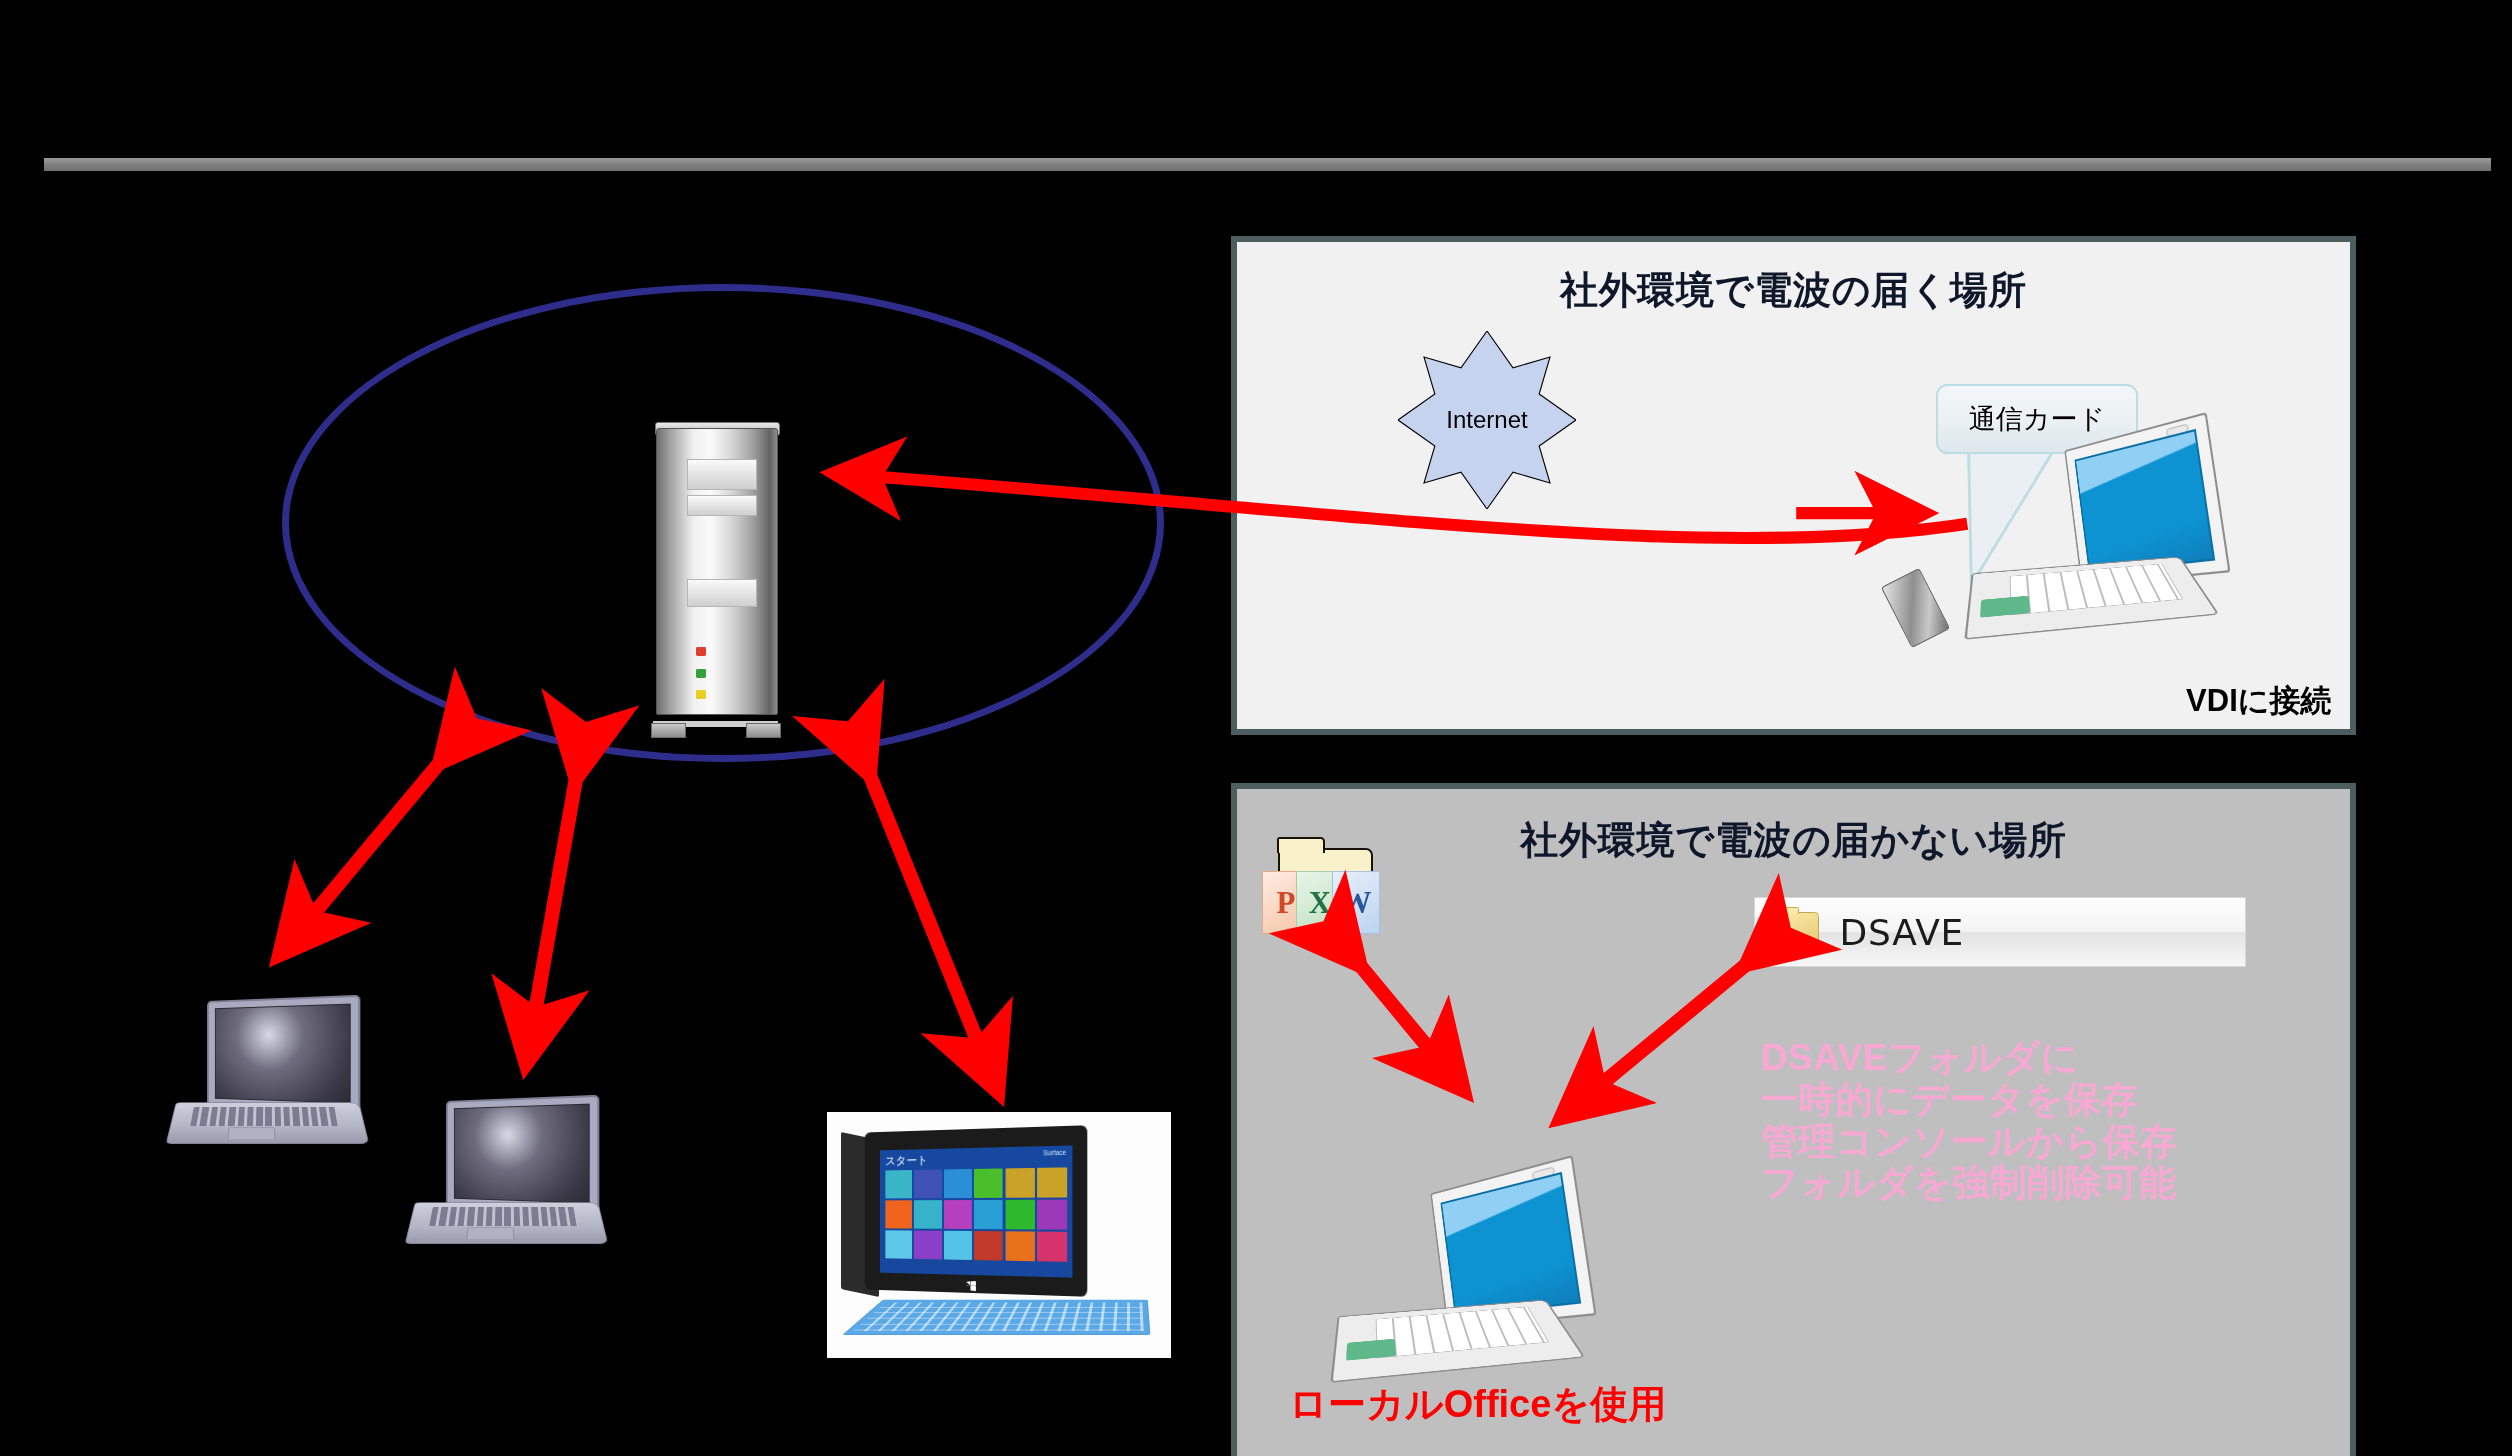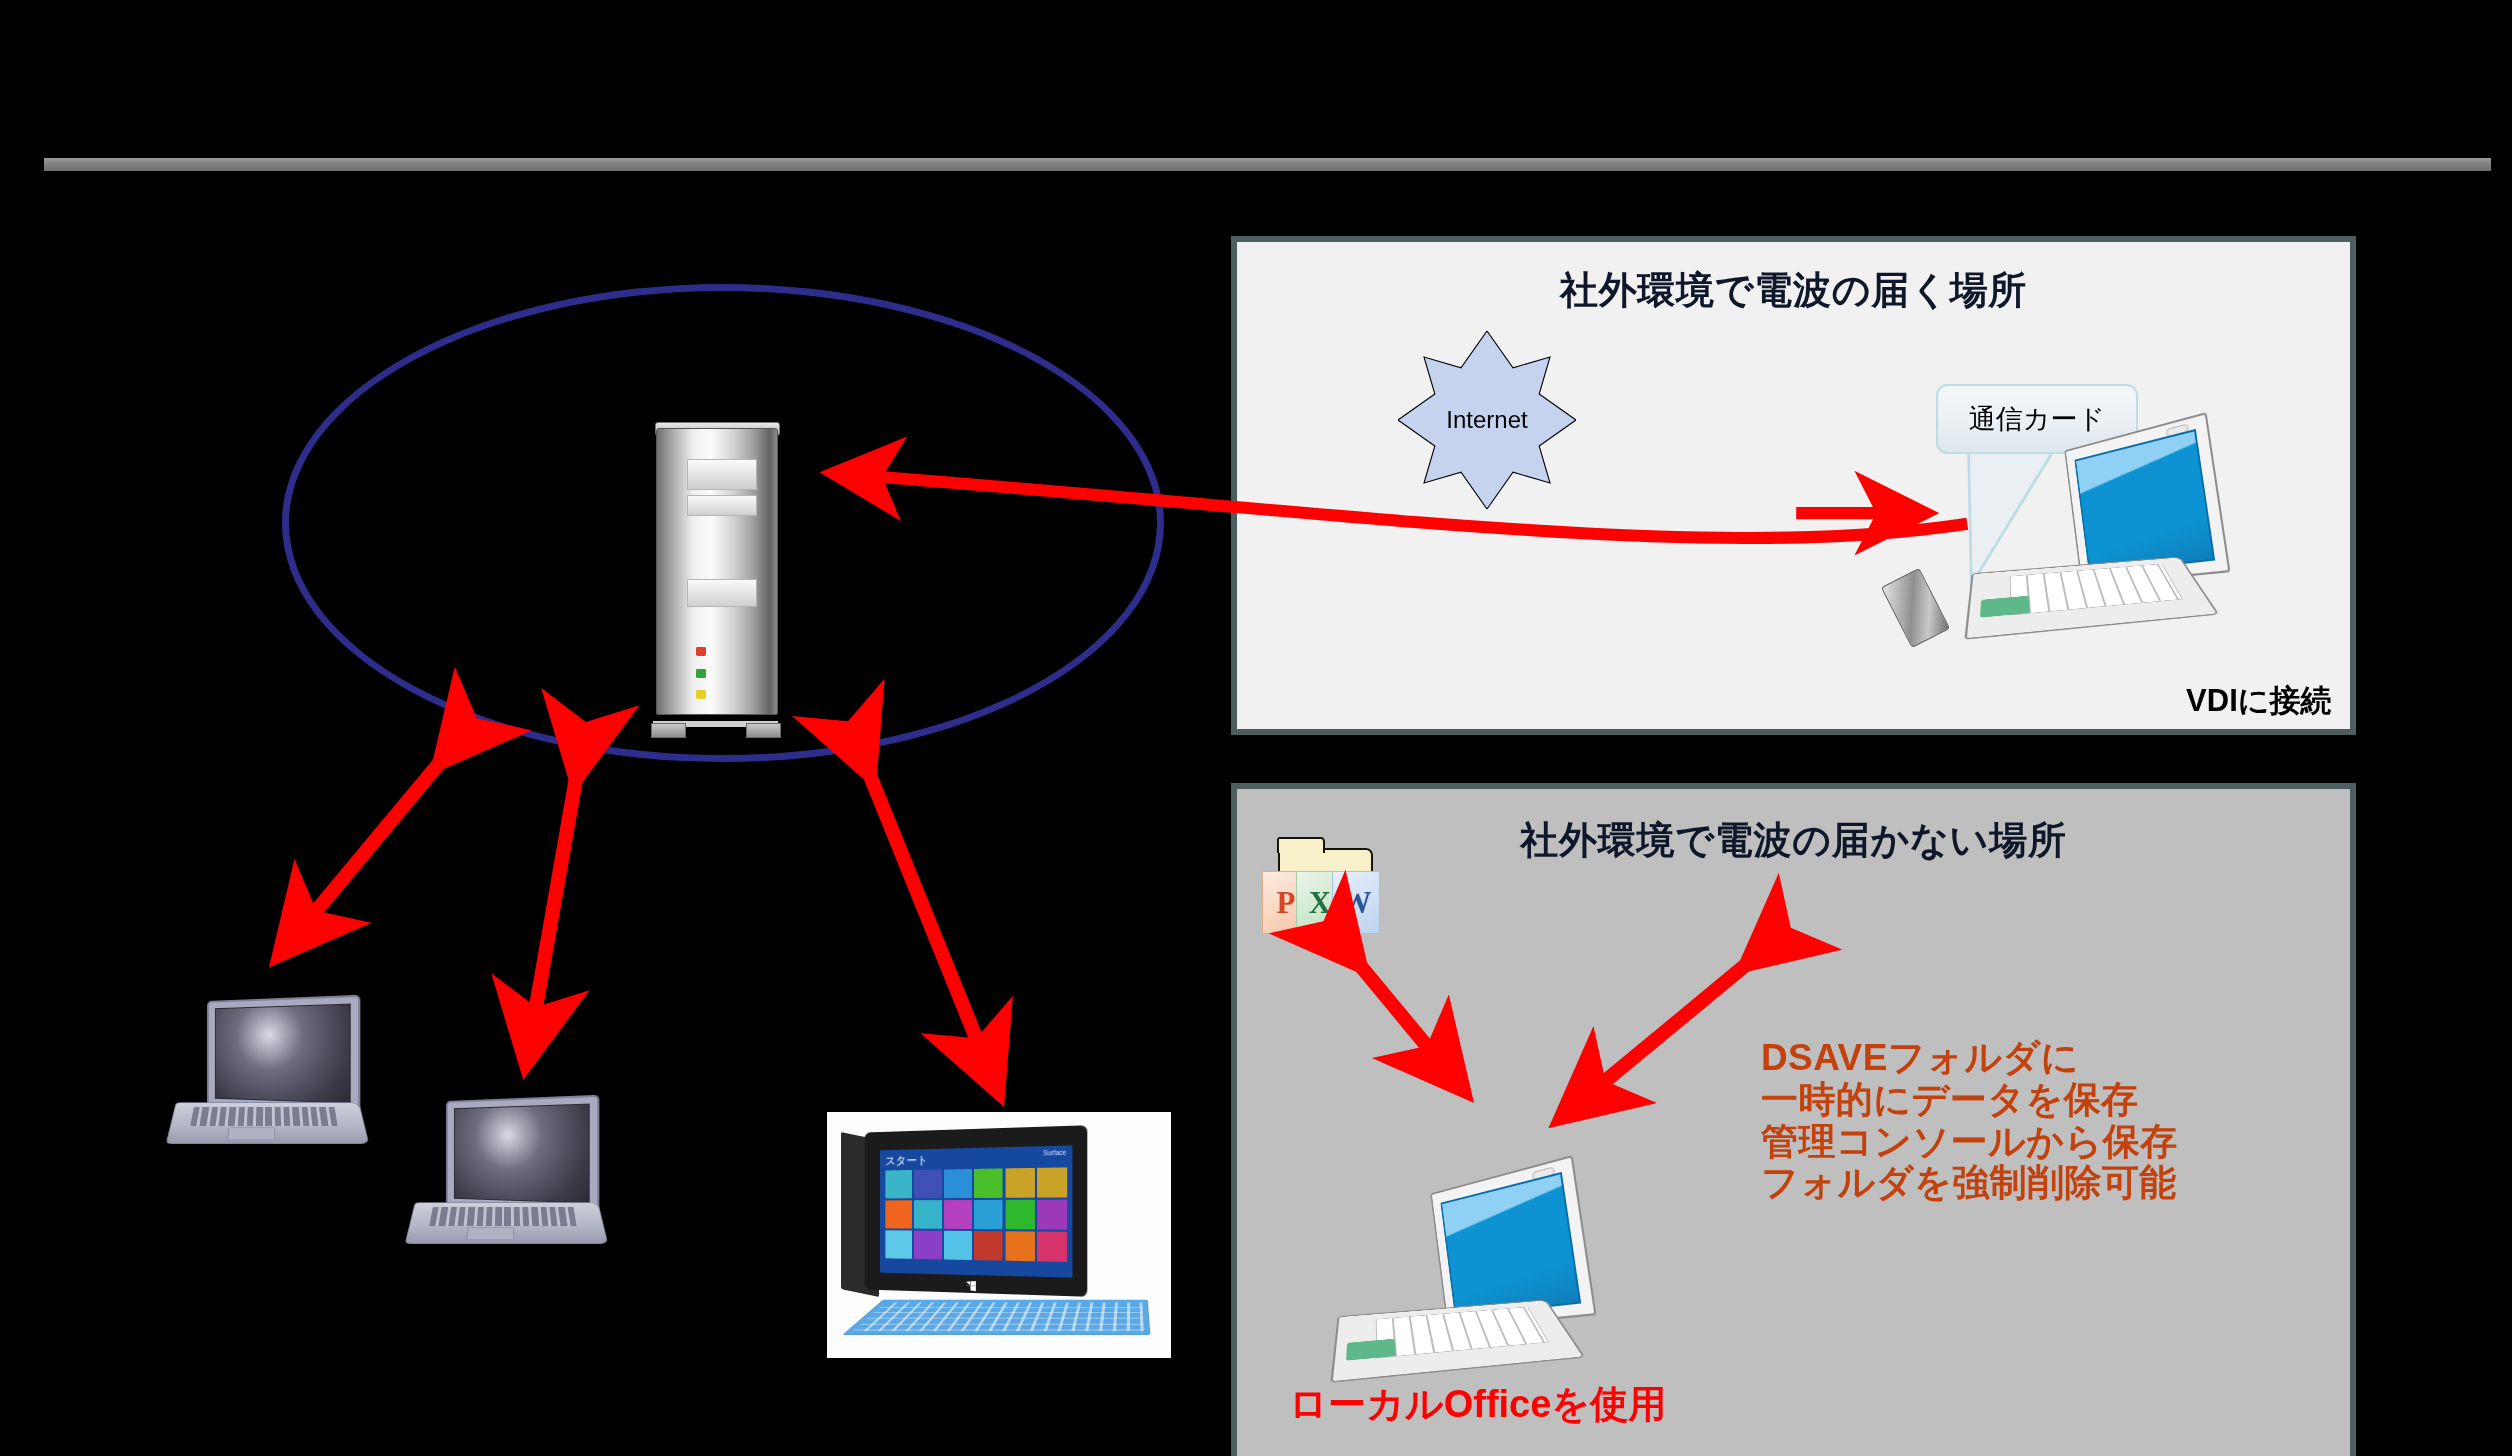--- a/index.html
+++ b/index.html
@@ -157,21 +157,21 @@
       background:linear-gradient(160deg,#fbe9a8,#e3c672);border:0.7px solid #c8a94e;border-radius:1.4px 4.3px 1.4px 1.4px;}
   .ds-icon .fol::before{content:"";position:absolute;left:-0.7px;top:-5.7px;width:17px;height:6.4px;
       background:#fbe9a8;border:0.7px solid #c8a94e;border-bottom:none;border-radius:1.4px 2.1px 0 0;}
   .ds-icon .shc{position:absolute;left:0;bottom:0;width:20px;height:20px;background:#fff;
       border:0.7px solid #6a6a6a;display:flex;align-items:center;justify-content:center;
       color:#1d5fa8;font-size:14.3px;line-height:1;}
   .ds-label{font-size:36px;color:#1b1b1b;letter-spacing:0.7px;
       font-family:"DejaVu Sans","Liberation Sans",sans-serif;}
 
   
-  .red-block{position:absolute;left:1761px;top:1037px;color:#c2410c;font-weight:bold;
+  .red-block{position:absolute;left:1761px;top:1037px;color:#f9a8d4;font-weight:bold;
       font-size:37px;line-height:1.13;letter-spacing:0.4px;}
   .red-local{position:absolute;left:1283px;top:1340px;color:#ff0000;font-weight:bold;font-size:38px;}
   .vdi-label{position:absolute;right:18.5px;bottom:7.1px;color:#000;font-weight:bold;font-size:31px;}
 </style>
 </head>
 <body>
 
 <div class="stage">
 
   <div class="top-bar"></div>
@@ -296,20 +296,27 @@
     <div class="red-local" style="position:absolute;left:52px;top:590px;">ローカルOfficeを使用</div>
   </div>
 
   <div class="folder-grp">
     <div class="fg-folder"></div>
     <div class="offi p">P</div>
     <div class="offi x">X</div>
     <div class="offi w">W</div>
   </div>
 
+  <div class="dsave">
+    <span class="ds-icon">
+      <span class="fol"></span>
+      <span class="shc">↗</span>
+    </span>
+    <span class="ds-label">DSAVE</span>
+  </div>
 
   <div class="red-block">
     <div>DSAVEフォルダに</div>
     <div>一時的にデータを保存</div>
     <div>管理コンソールから保存</div>
     <div>フォルダを強制削除可能</div>
   </div>
 
   <svg class="arrow-svg" viewBox="0 0 3524 2043" width="2512" height="1456">
     <defs>

